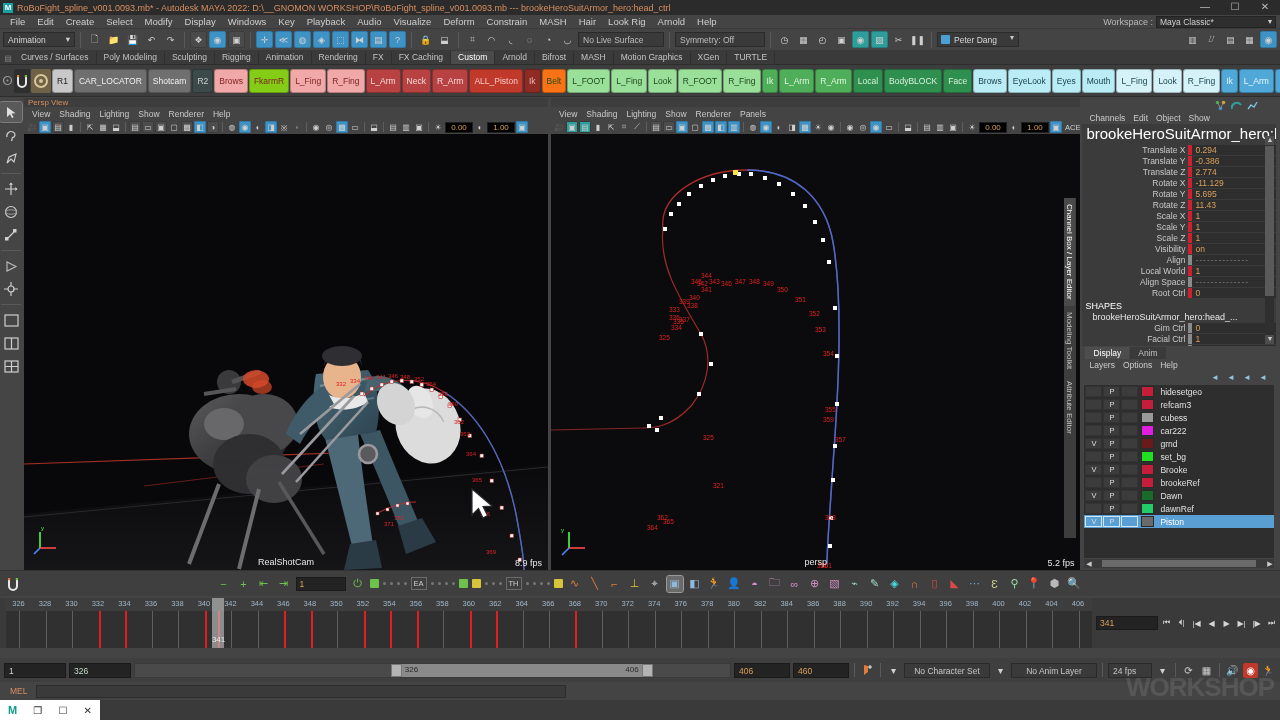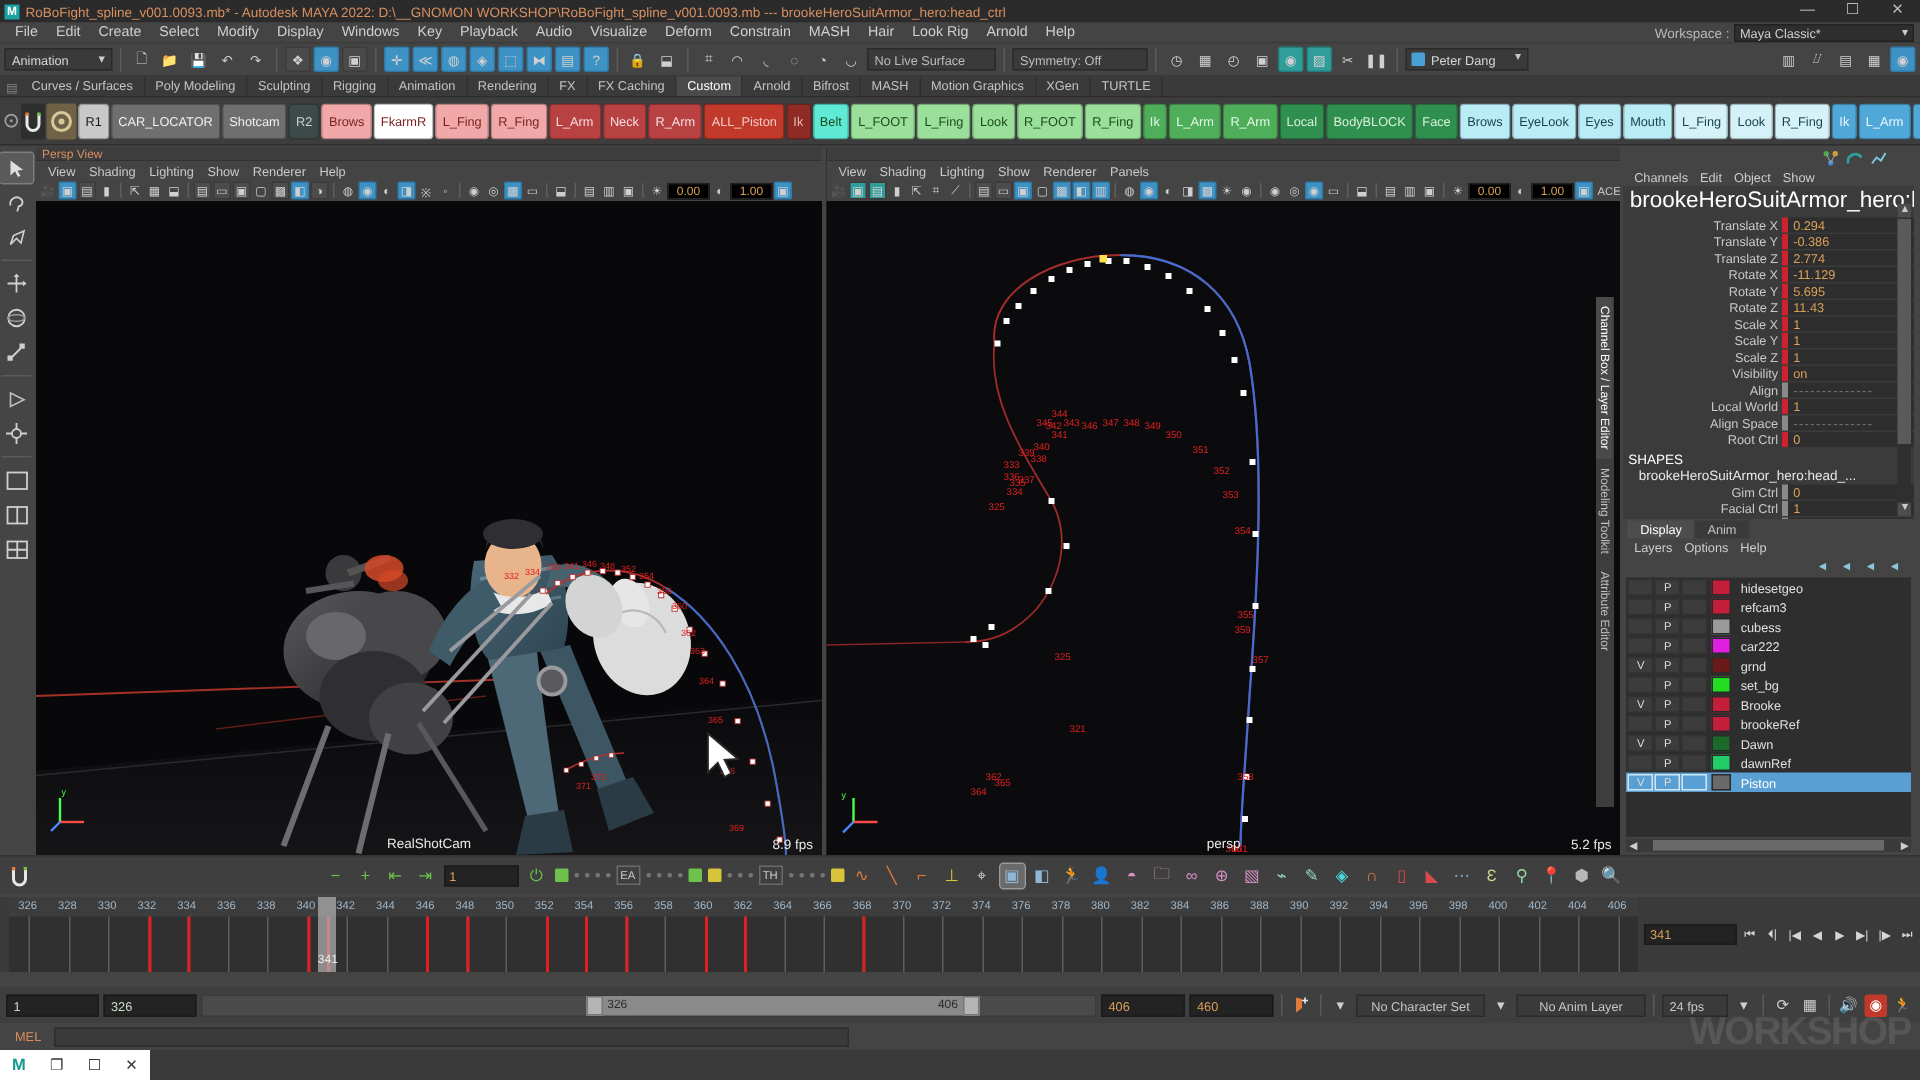--- a/index.html
+++ b/index.html
@@ -434,29 +434,29 @@
           <circle cx="10" cy="10" r="6" fill="none" stroke="#d8c79a" stroke-width="2"></circle>
           <circle cx="10" cy="10" r="2" fill="#d8c79a"></circle>
         </svg>
     </div>
     <div id="shelf-buttons" style="display:flex;gap:1px;align-items:center;">
         <div class="sbtn" style="background: rgb(200, 200, 200); color: rgb(26, 26, 26);">R1</div>
         <div class="sbtn" style="background: rgb(111, 111, 111); color: rgb(240, 240, 240);">CAR_LOCATOR</div>
         <div class="sbtn" style="background: rgb(111, 111, 111); color: rgb(240, 240, 240);">Shotcam</div>
         <div class="sbtn" style="background: rgb(60, 74, 74); color: rgb(207, 207, 207);">R2</div>
         <div class="sbtn" style="background: rgb(240, 168, 168); color: rgb(122, 31, 31);">Brows</div>
-        <div class="sbtn" style="background: #ffffff; color: rgb(122, 31, 31);">FkarmR</div>
+        <div class="sbtn" style="background: #84cc16; color: rgb(122, 31, 31);">FkarmR</div>
         <div class="sbtn" style="background: rgb(240, 168, 168); color: rgb(122, 31, 31);">L_Fing</div>
         <div class="sbtn" style="background: rgb(240, 168, 168); color: rgb(122, 31, 31);">R_Fing</div>
         <div class="sbtn" style="background: rgb(184, 65, 65); color: rgb(246, 222, 222);">L_Arm</div>
         <div class="sbtn" style="background: rgb(184, 65, 65); color: rgb(246, 222, 222);">Neck</div>
         <div class="sbtn" style="background: rgb(184, 65, 65); color: rgb(246, 222, 222);">R_Arm</div>
         <div class="sbtn" style="background: rgb(192, 57, 43); color: rgb(245, 201, 196);">ALL_Piston</div>
         <div class="sbtn" style="background: rgb(142, 43, 36); color: rgb(233, 184, 180);">Ik</div>
-        <div class="sbtn" style="background: #5eead4; color: rgb(29, 74, 29);">Belt</div>
+        <div class="sbtn" style="background: #f97316; color: rgb(29, 74, 29);">Belt</div>
         <div class="sbtn" style="background: rgb(154, 223, 154); color: rgb(29, 74, 29);">L_FOOT</div>
         <div class="sbtn" style="background: rgb(154, 223, 154); color: rgb(29, 74, 29);">L_Fing</div>
         <div class="sbtn" style="background: rgb(154, 223, 154); color: rgb(29, 74, 29);">Look</div>
         <div class="sbtn" style="background: rgb(154, 223, 154); color: rgb(29, 74, 29);">R_FOOT</div>
         <div class="sbtn" style="background: rgb(154, 223, 154); color: rgb(29, 74, 29);">R_Fing</div>
         <div class="sbtn" style="background: rgb(79, 174, 90); color: rgb(229, 246, 229);">Ik</div>
         <div class="sbtn" style="background: rgb(79, 174, 90); color: rgb(229, 246, 229);">L_Arm</div>
         <div class="sbtn" style="background: rgb(79, 174, 90); color: rgb(229, 246, 229);">R_Arm</div>
         <div class="sbtn" style="background: rgb(47, 143, 79); color: rgb(217, 240, 217);">Local</div>
         <div class="sbtn" style="background: rgb(47, 143, 79); color: rgb(217, 240, 217);">BodyBLOCK</div>

